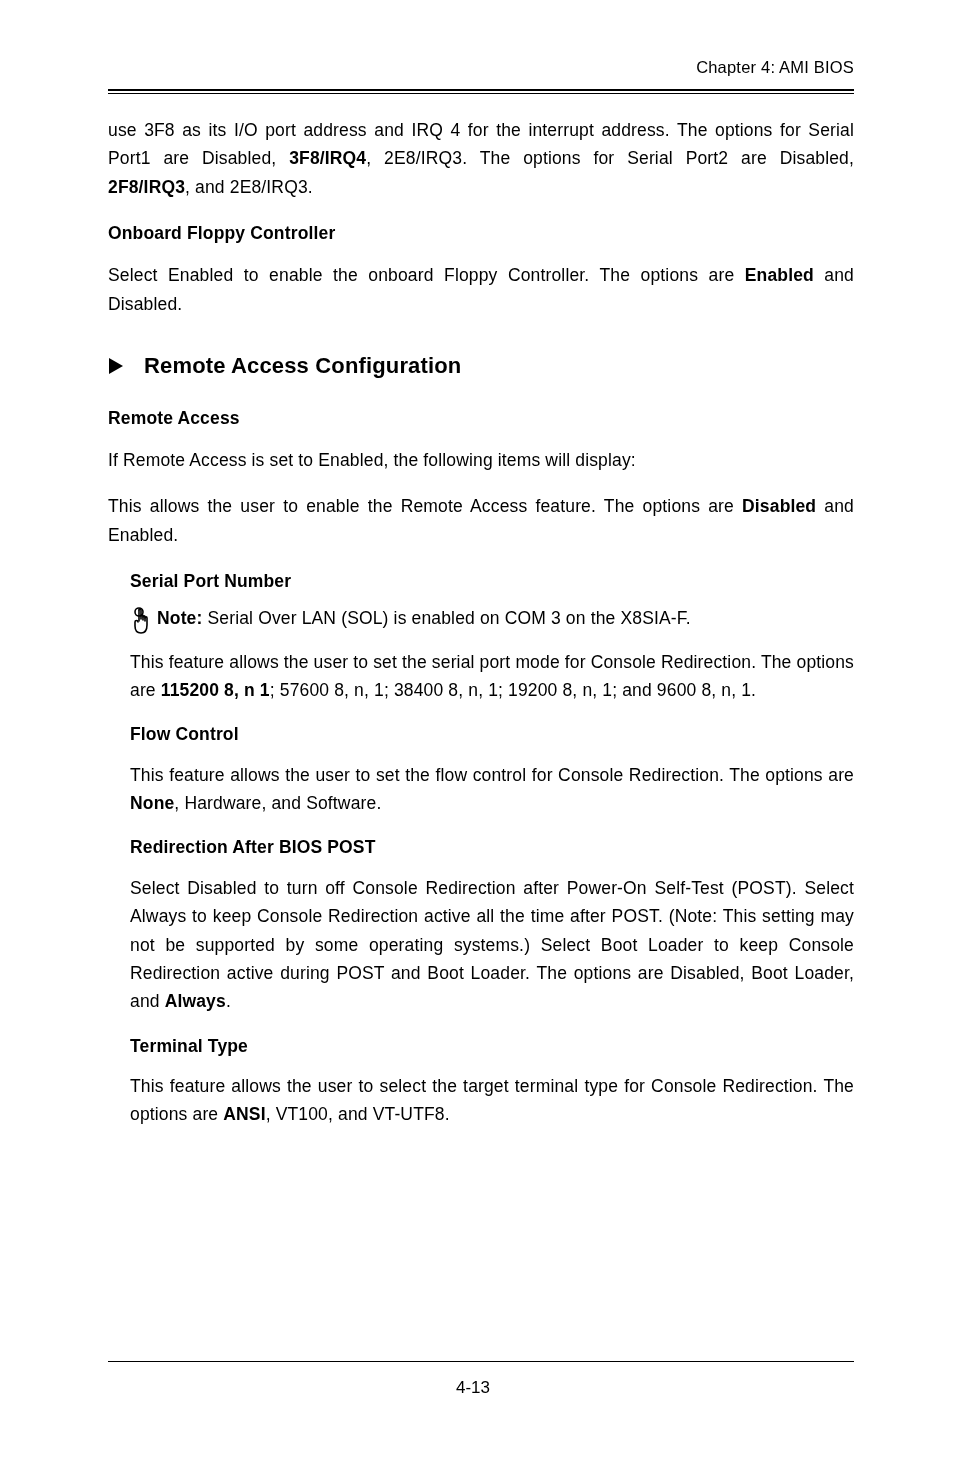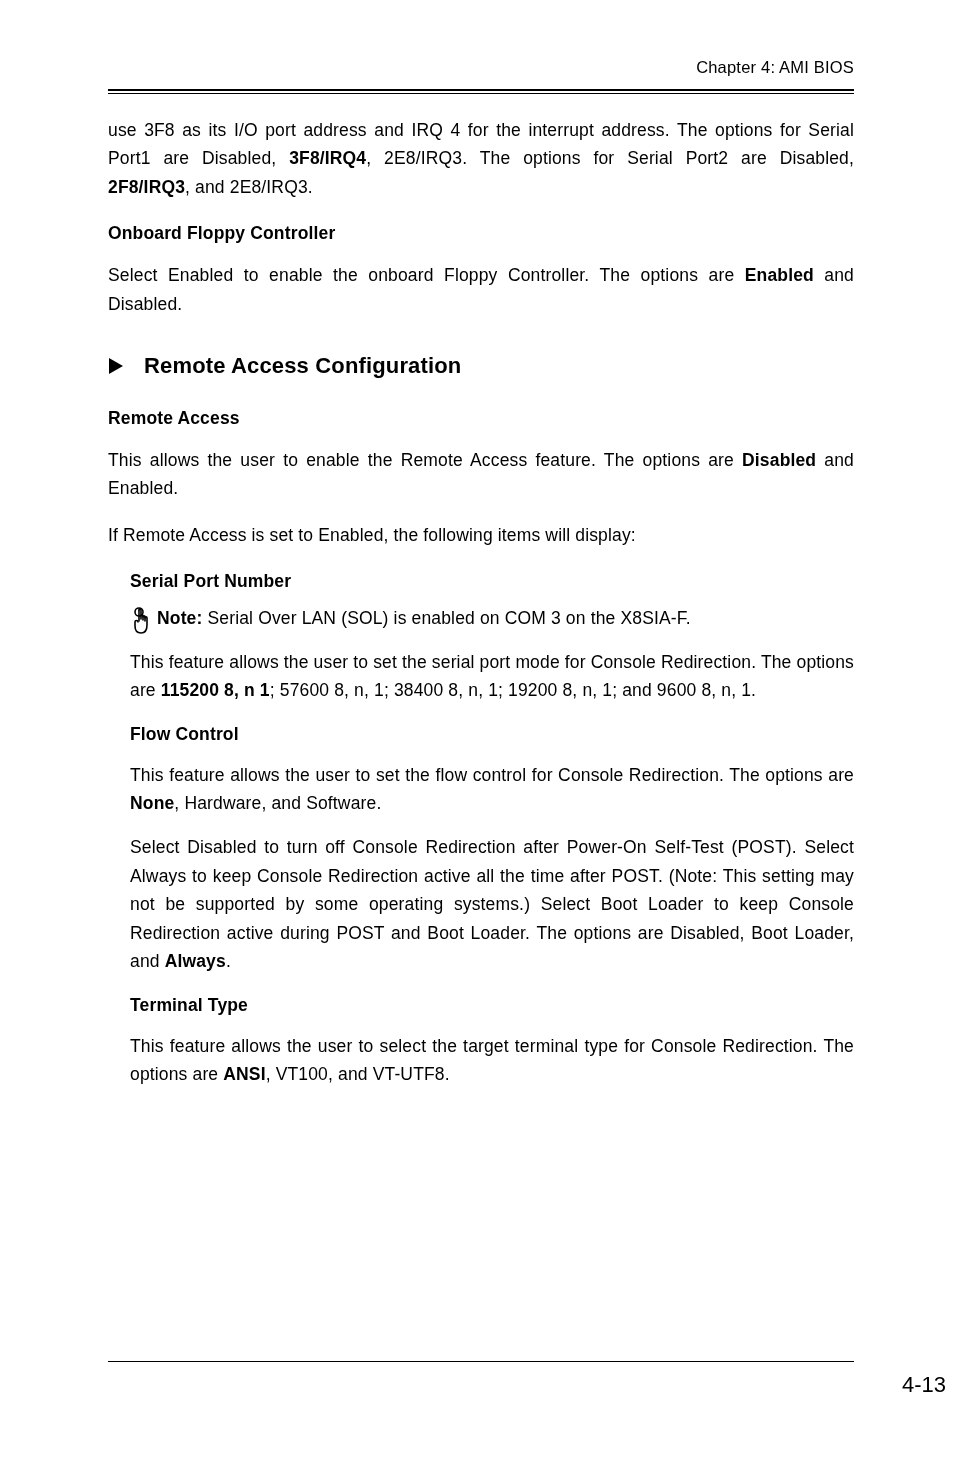--- a/index.html
+++ b/index.html
@@ -83,22 +83,22 @@
     position: absolute;
     left: 108px;
     right: 100px;
     bottom: 96px;
   }
   .page-num {
     position: absolute;
     bottom: 60px;
     left: 0;
     right: 8px;
-    text-align: right;
-    font-size: 22px;
+    text-align: center;
+    font-size: 17px;
   }
   b { font-weight: bold; }
 </style>
 </head>
 <body>
 
 <div class="header">
   <span>Chapter 4: AMI BIOS</span>
 </div>
 <hr class="hr-top">
@@ -117,24 +117,24 @@
   <div class="h2">
     <span class="triangle">
       <svg width="16" height="18" viewBox="0 0 16 18">
           <polygon points="1,1 15,9 1,17" fill="#000"></polygon>
         </svg>
     </span>
     <span>Remote Access Configuration</span>
   </div>
 
   <div class="h3">Remote Access</div>
+  <p class="para" style="text-align:left;">If Remote Access is set to Enabled, the following items will display:</p>
   <p class="para">
     <span>This allows the user to enable the Remote Access feature. The options are </span><b>Disabled</b><span> and Enabled.</span>
   </p>
-  <p class="para" style="text-align:left;">If Remote Access is set to Enabled, the following items will display:</p>
 
   <div class="indent">
 
     <div class="h3">Serial Port Number</div>
 
     <div class="note-line">
       <span class="note-icon">
         <svg width="24" height="30" viewBox="0 0 24 30">
           <g fill="none" stroke="#000" stroke-width="1.6" stroke-linecap="round" stroke-linejoin="round">
             <path d="M9 3 L9 14"></path>
@@ -153,20 +153,21 @@
 
     <p class="para">
       <span>This feature allows the user to set the serial port mode for Console Redirection. The options are </span><b>115200 8, n 1</b><span>; 57600 8, n, 1; 38400 8, n, 1; 19200 8, n, 1; and 9600 8, n, 1.</span>
     </p>
 
     <div class="h3">Flow Control</div>
     <p class="para">
       <span>This feature allows the user to set the flow control for Console Redirection. The options are </span><b>None</b><span>, Hardware, and Software.</span>
     </p>
 
+    <div class="h3">Redirection After BIOS POST</div>
     <p class="para">
       <span>Select Disabled to turn off Console Redirection after Power-On Self-Test (POST). Select Always to keep Console Redirection active all the time after POST. (Note: This setting may not be supported by some operating systems.) Select Boot Loader to keep Console Redirection active during POST and Boot Loader. The options are Disabled, Boot Loader, and </span><b>Always</b><span>.</span>
     </p>
 
     <div class="h3">Terminal Type</div>
     <p class="para">
       <span>This feature allows the user to select the target terminal type for Console Redirection. The options are </span><b>ANSI</b><span>, VT100, and VT-UTF8.</span>
     </p>
 
   </div>

